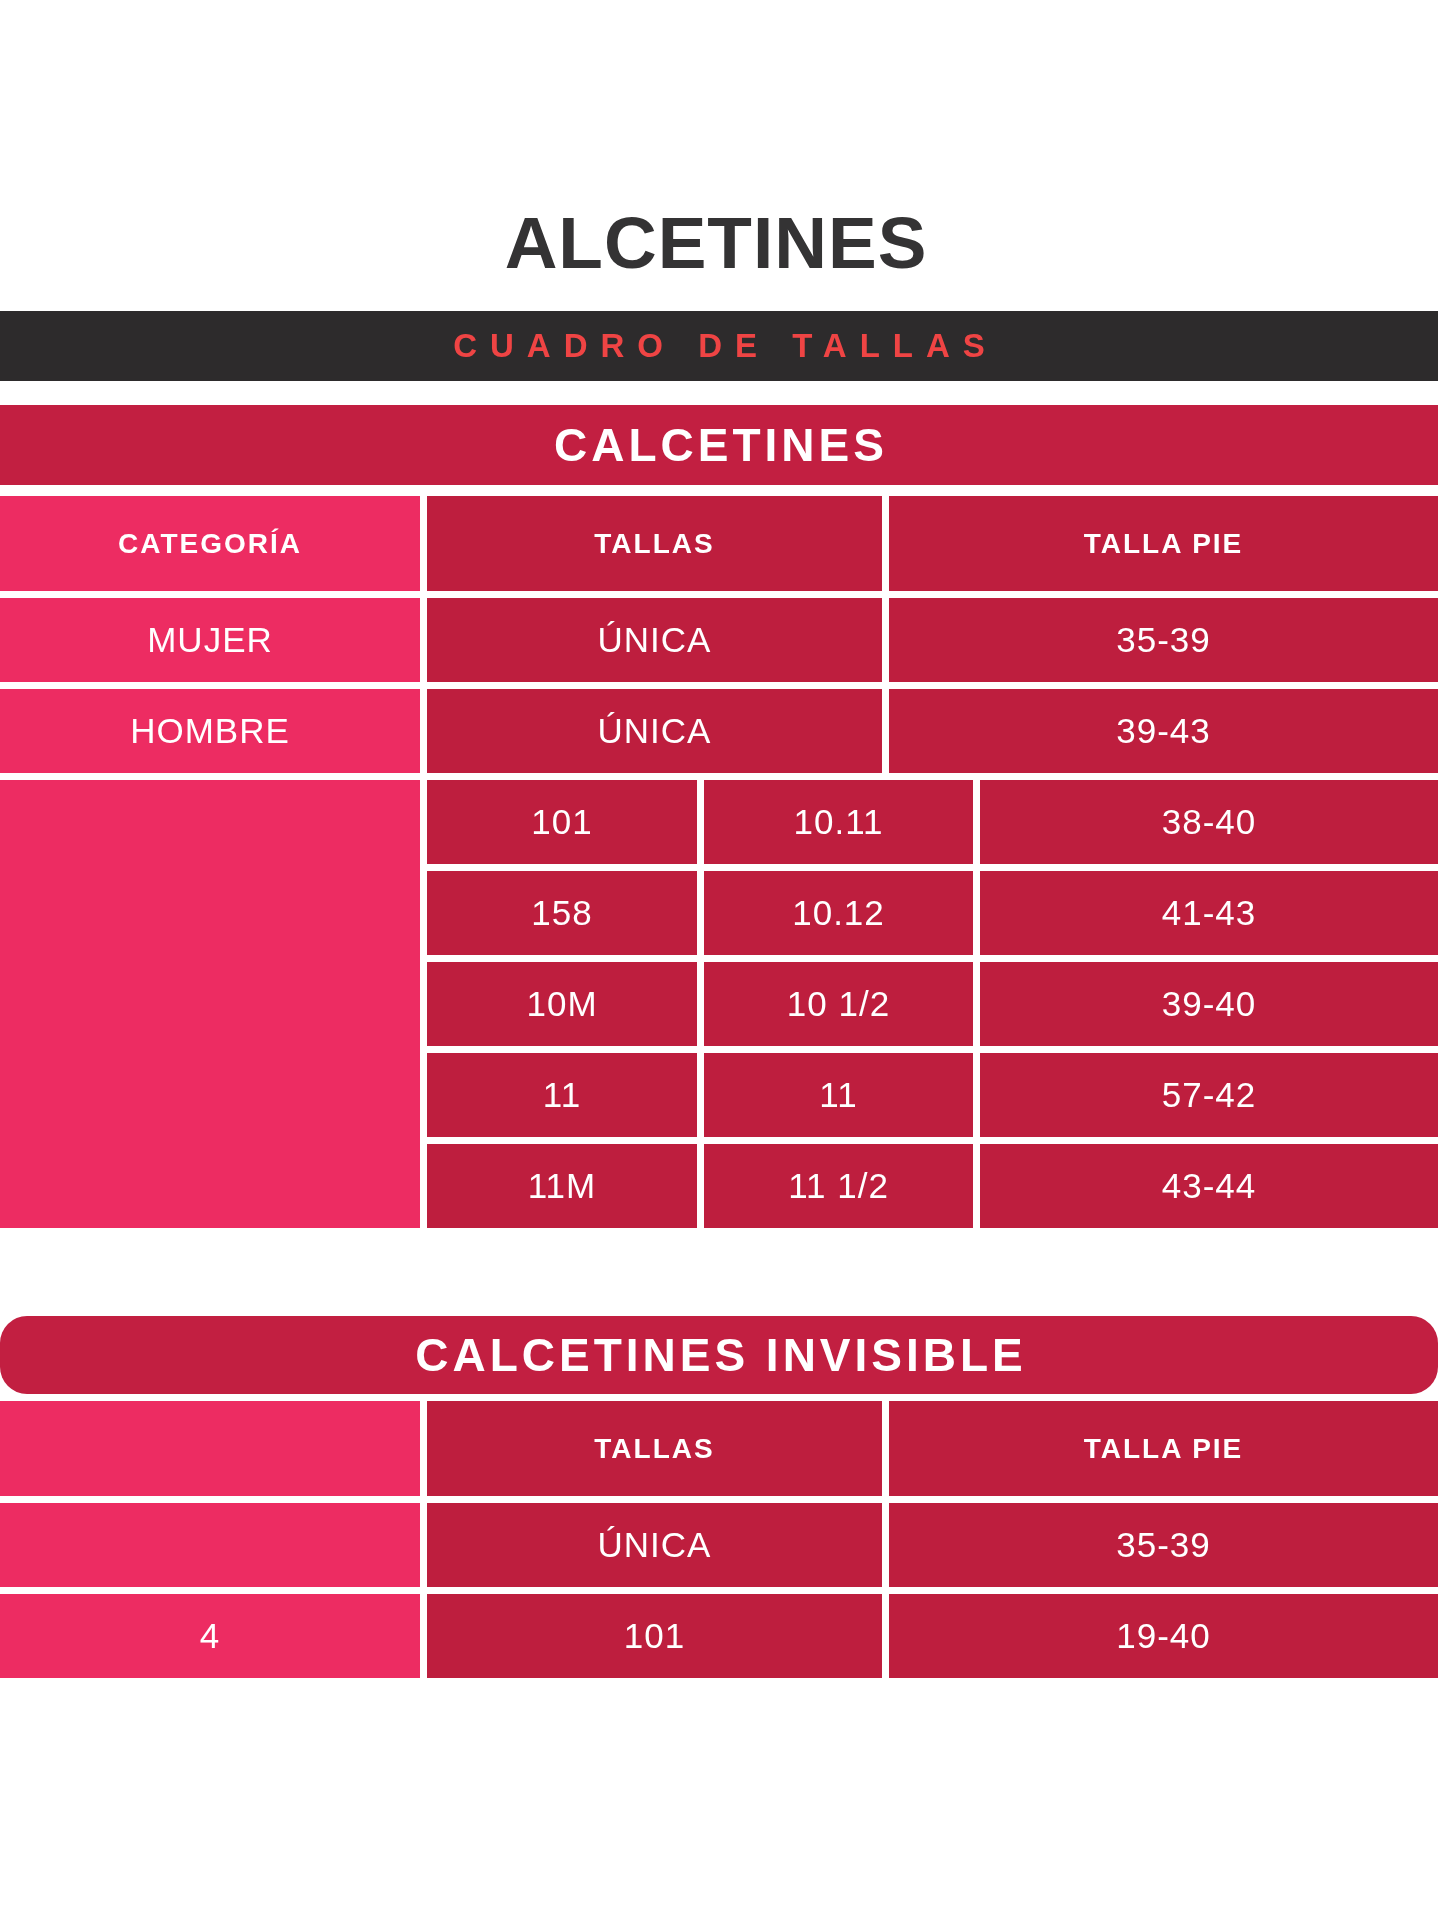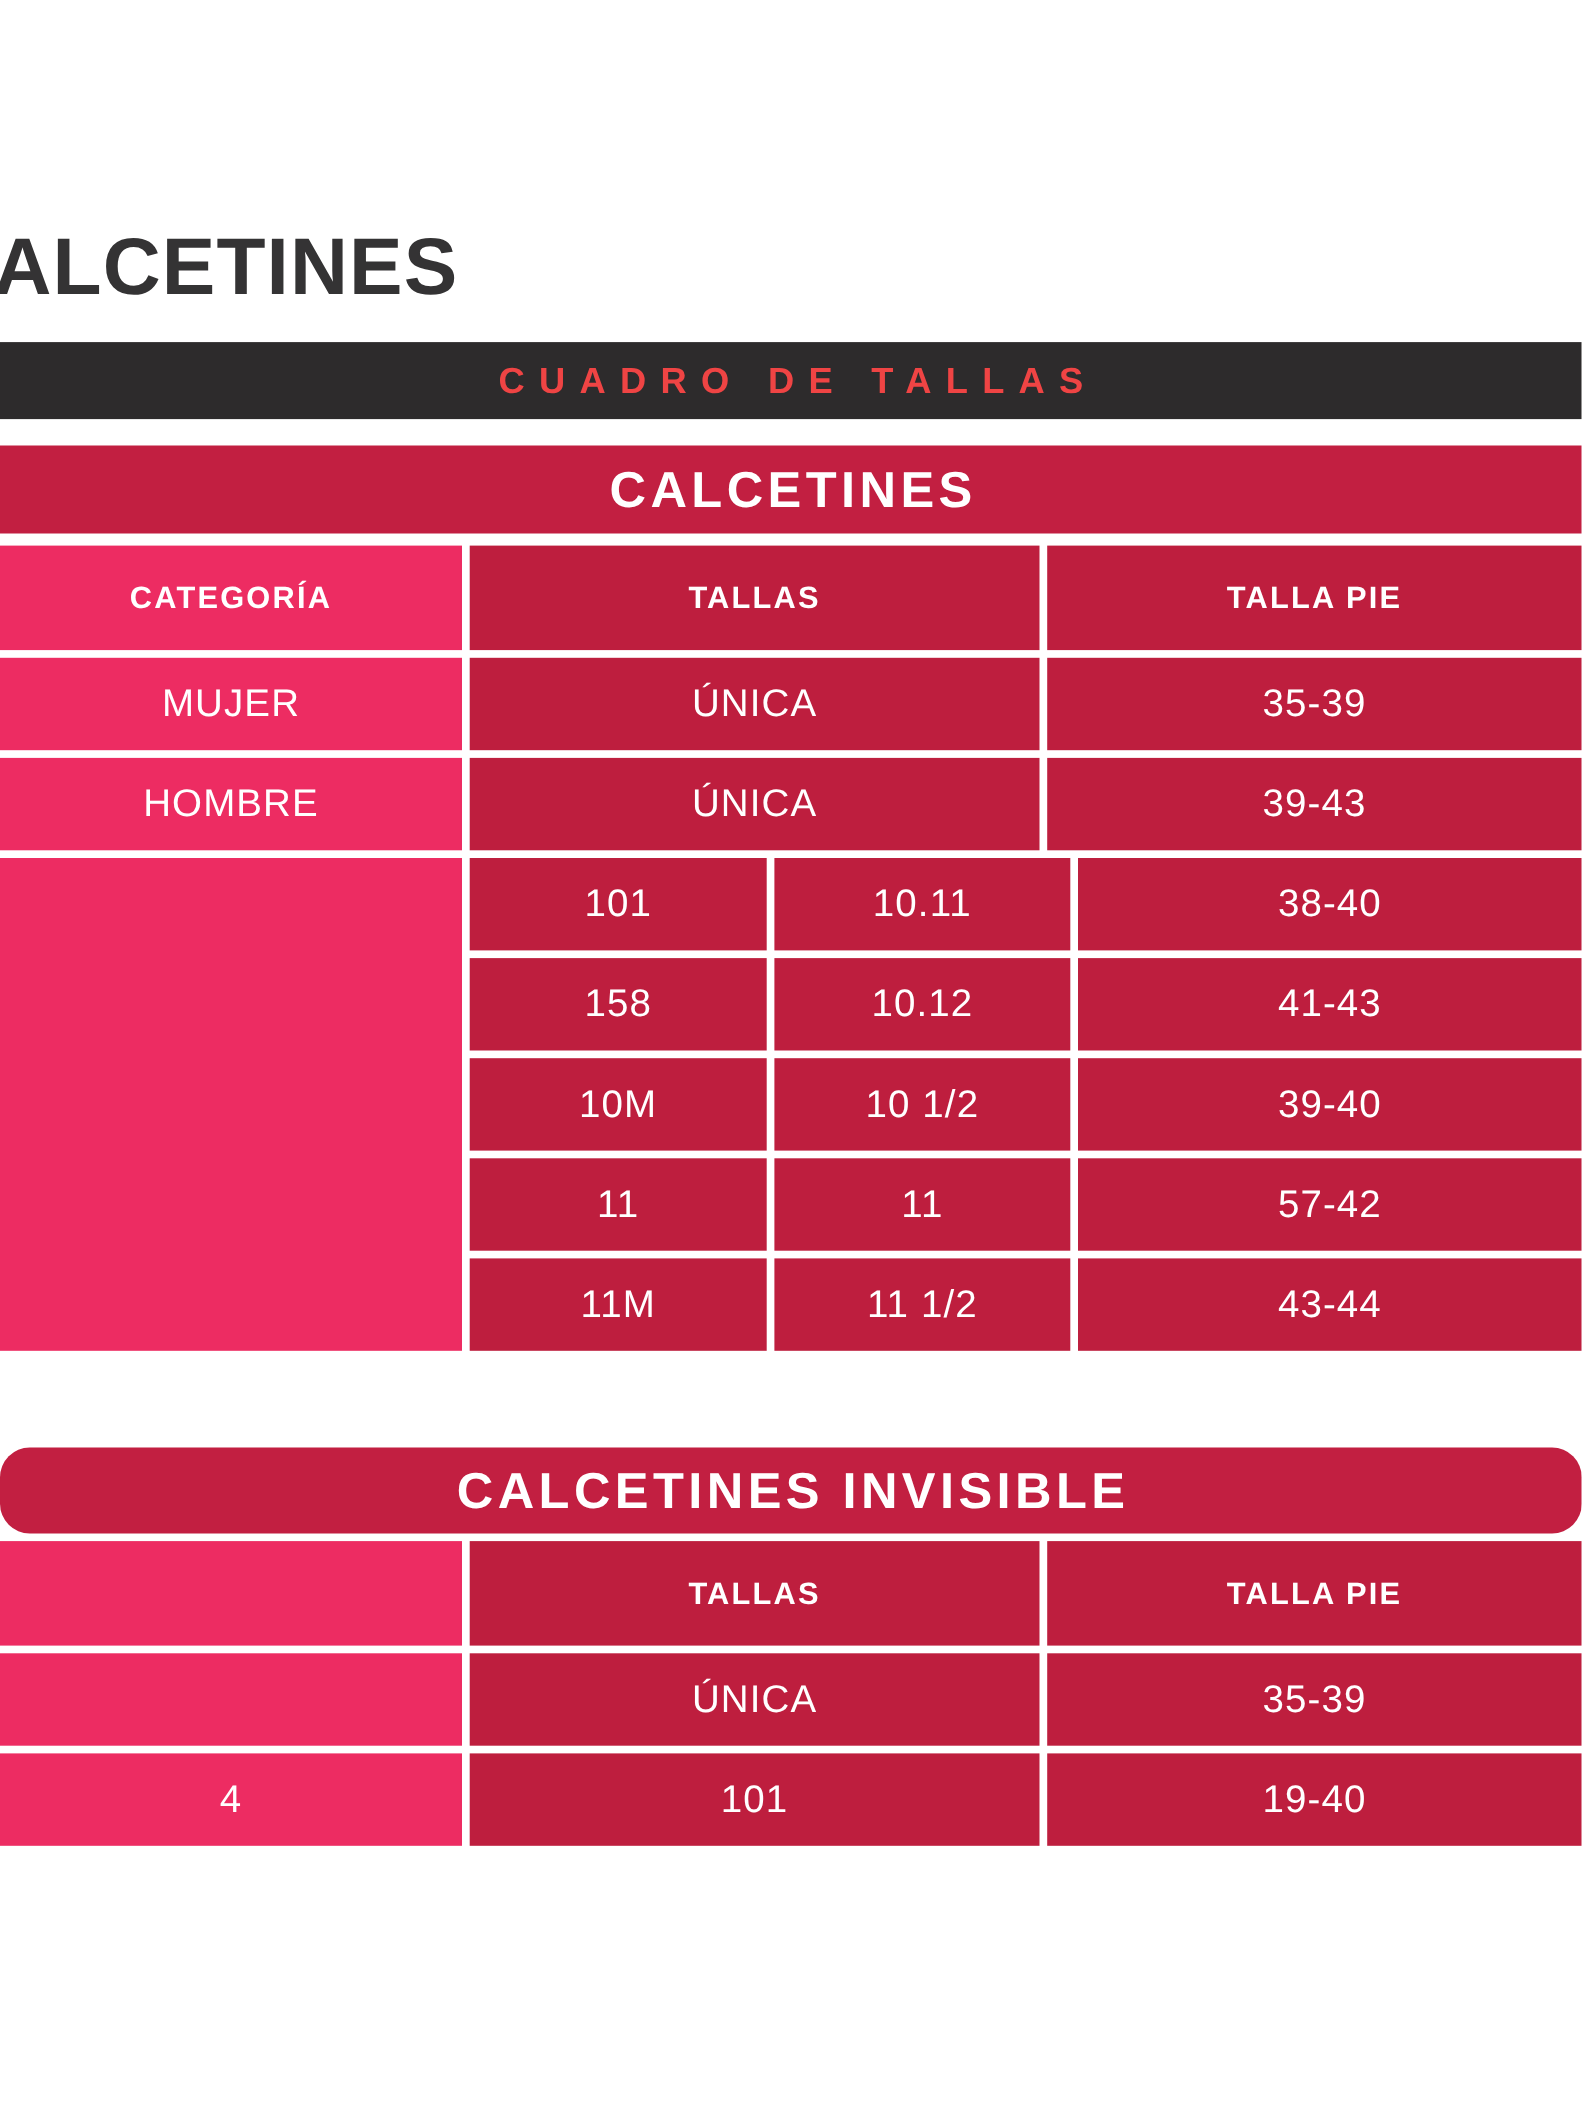--- a/index.html
+++ b/index.html
@@ -1,15 +1,15 @@
 <!DOCTYPE html>
 <html><head>
 <meta charset="utf-8">
 <style>
-  * { margin:0; padding:0; box-sizing:border-box; }
+  * { margin:0; padding:0; box-sizing:border-box;text-align:center; }
   html,body { background:#ffffff; }
   .canvas{
     position:relative;
     width:1438px; height:1918px;
     background:#ffffff;
     overflow:hidden;
     font-family:"Liberation Sans","DejaVu Sans",sans-serif;
   }
   .title{
     margin:206px 0 0 -6px;
@@ -40,21 +40,21 @@
   .row{ display:flex; gap:7px; }
   .h-header{ height:95px; }
   .h-row{ height:84px; }
   .cell{
     display:flex; align-items:center; justify-content:center;
     color:#ffffff;
   }
   .pink{ background:#ed2c62; }
   .red{ background:#be1e3e; }
   .c-cat{ width:420px; }
-  .c-tallas{ width:518px; }
+  .c-tallas{ width:455px; }
   .c-a{ width:270px; }
   .c-b{ width:269px; }
   .c-pie{ flex:1; }
   .head-txt{ font-size:28px; font-weight:700; letter-spacing:2px; }
   .data-txt{ font-size:35px; font-weight:400; letter-spacing:1px; }
   .split{ display:flex; gap:7px; }
   .bigcell{ width:420px; height:448px; }
   .split-right{ flex:1; display:flex; flex-direction:column; gap:7px; }
 </style>
 </head>

